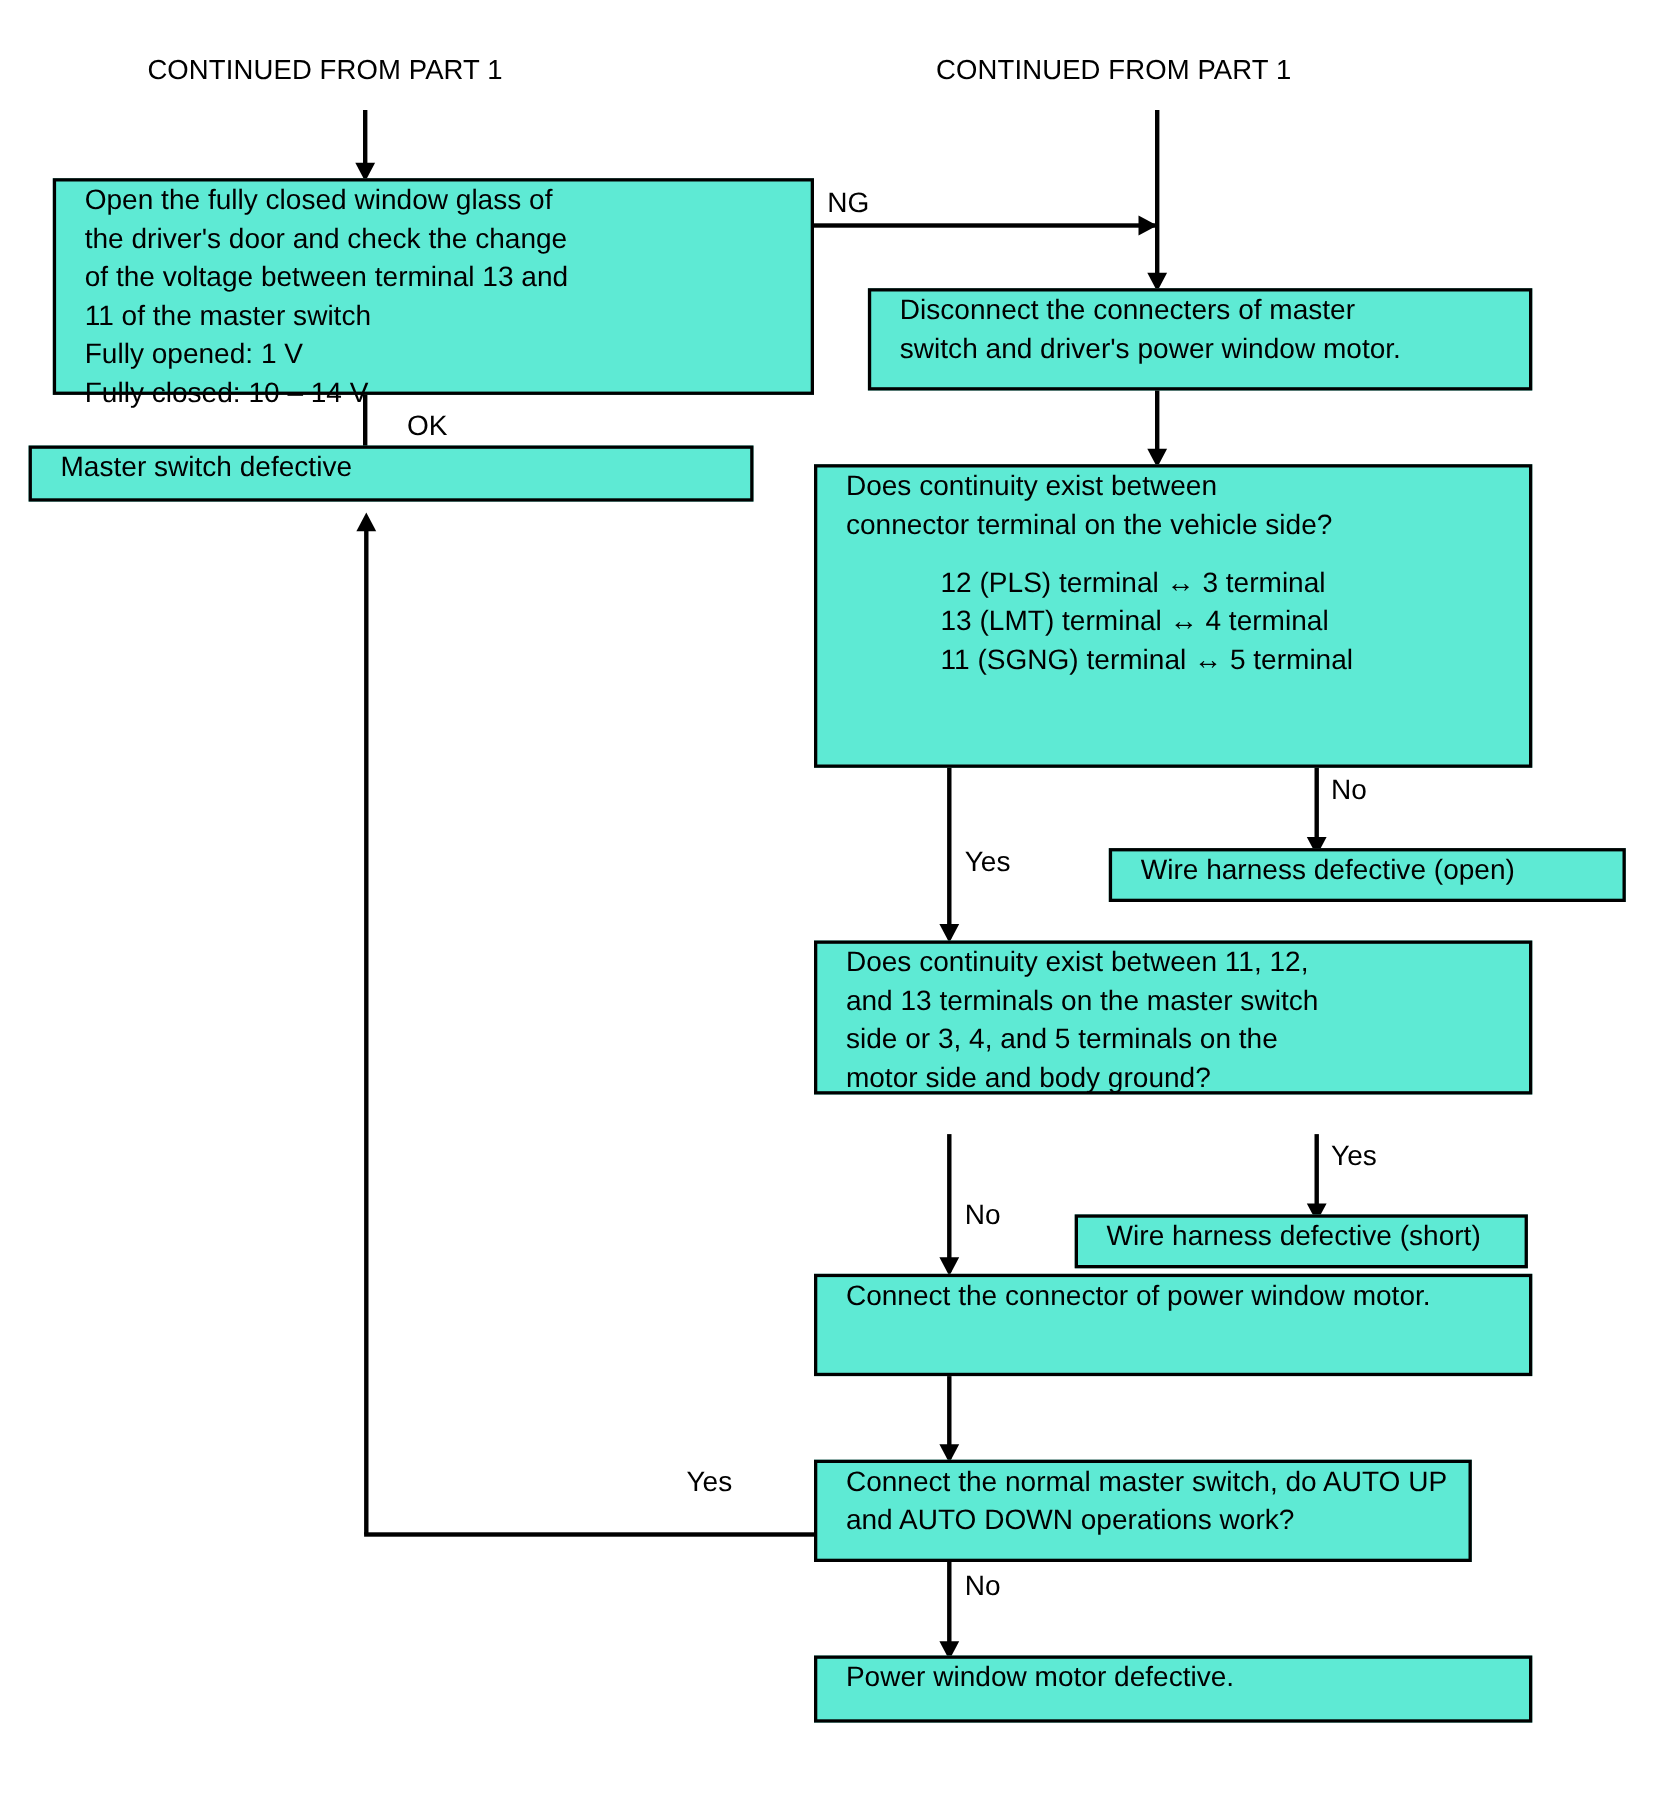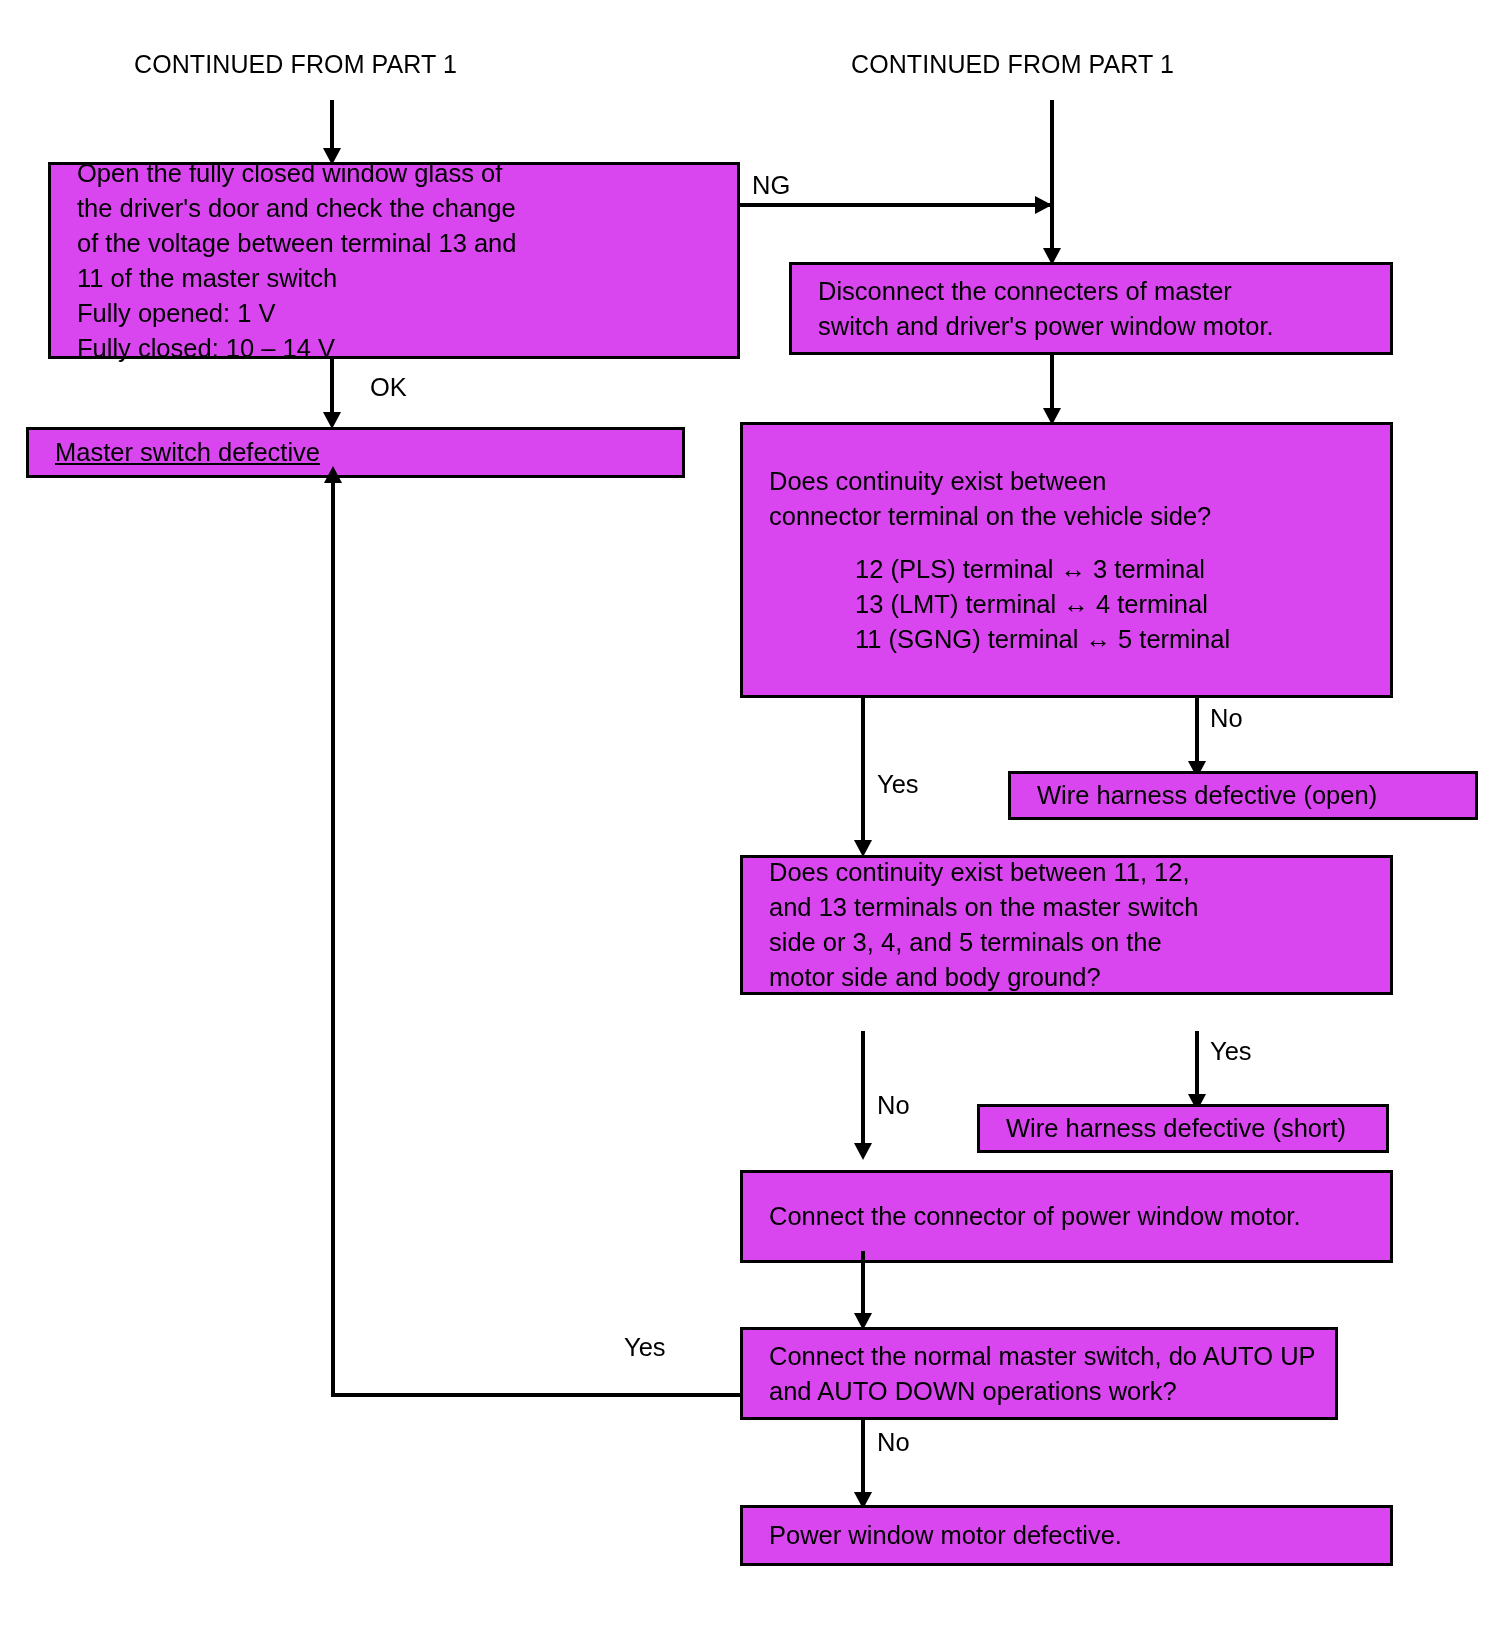--- a/index.html
+++ b/index.html
@@ -13,24 +13,24 @@
     height: 1644px;
     background: #ffffff;
     font-family: "Liberation Sans", sans-serif;
     color: #000000;
     overflow: hidden;
   }
   .node {
     position: absolute;
     box-sizing: border-box;
     border: 3px solid #000000;
-    background: #d946ef;
+    background: #5eead4;
     display: flex;
     flex-direction: column;
-    justify-content: center;
+    justify-content: flex-start;
   }
   .node .line {
     font-size: 25.5px;
     line-height: 35px;
     white-space: pre;
     padding-left: 26px;
   }
   .node .line.blank {
     height: 18px;
     line-height: 18px;
@@ -109,21 +109,21 @@
   <div class="arrow-right" style="left:1035px; top:196px;"></div>
   <div class="edge-label" style="left:752px; top:171px;">NG</div>
 
   <div class="vline" style="left:1050px; top:100px; height:155px;"></div>
   <div class="arrow-down" style="left:1043px; top:248px;"></div>
 
   <div class="vline" style="left:330px; top:359px; height:62px;"></div>
   <div class="arrow-down" style="left:323px; top:412px;"></div>
   <div class="edge-label" style="left:370px; top:373px;">OK</div>
 
-  <div class="node" style="left:26px; top:427px; width:659px; height:51px;text-decoration:underline;">
+  <div class="node" style="left:26px; top:405px; width:659px; height:51px;">
     <div class="line">Master switch defective</div>
   </div>
 
   <div class="node" style="left:789px; top:262px; width:604px; height:93px;">
     <div class="line">Disconnect the connecters of master</div>
     <div class="line">switch and driver's power window motor.</div>
   </div>
 
   <div class="vline" style="left:1050px; top:355px; height:63px;"></div>
   <div class="arrow-down" style="left:1043px; top:408px;"></div>
@@ -161,21 +161,21 @@
   <div class="edge-label" style="left:1210px; top:1037px;">Yes</div>
 
   <div class="node" style="left:977px; top:1104px; width:412px; height:49px;">
     <div class="line">Wire harness defective (short)</div>
   </div>
 
   <div class="vline" style="left:861px; top:1031px; height:125px;"></div>
   <div class="arrow-down" style="left:854px; top:1143px;"></div>
   <div class="edge-label" style="left:877px; top:1091px;">No</div>
 
-  <div class="node" style="left:740px; top:1158px; width:653px; height:93px;margin-top:12px;">
+  <div class="node" style="left:740px; top:1158px; width:653px; height:93px;">
     <div class="line">Connect the connector of power window motor.</div>
   </div>
 
   <div class="vline" style="left:861px; top:1251px; height:75px;"></div>
   <div class="arrow-down" style="left:854px; top:1313px;"></div>
 
   <div class="node" style="left:740px; top:1327px; width:598px; height:93px;">
     <div class="line">Connect the normal master switch, do AUTO UP</div>
     <div class="line">and AUTO DOWN operations work?</div>
   </div>

